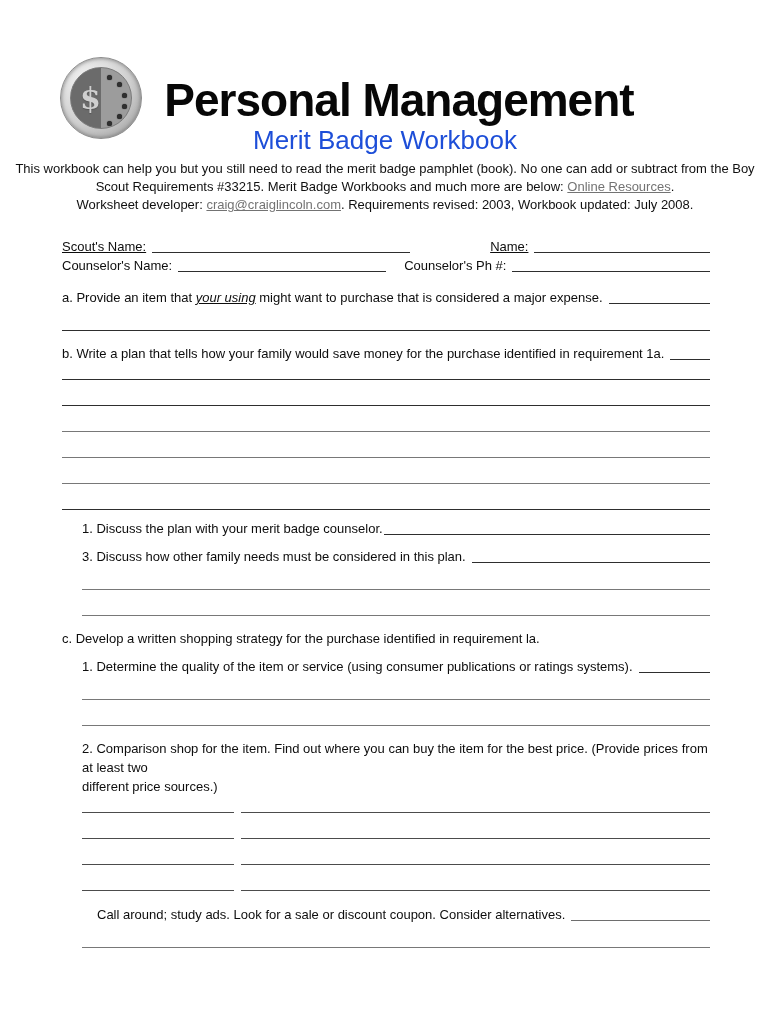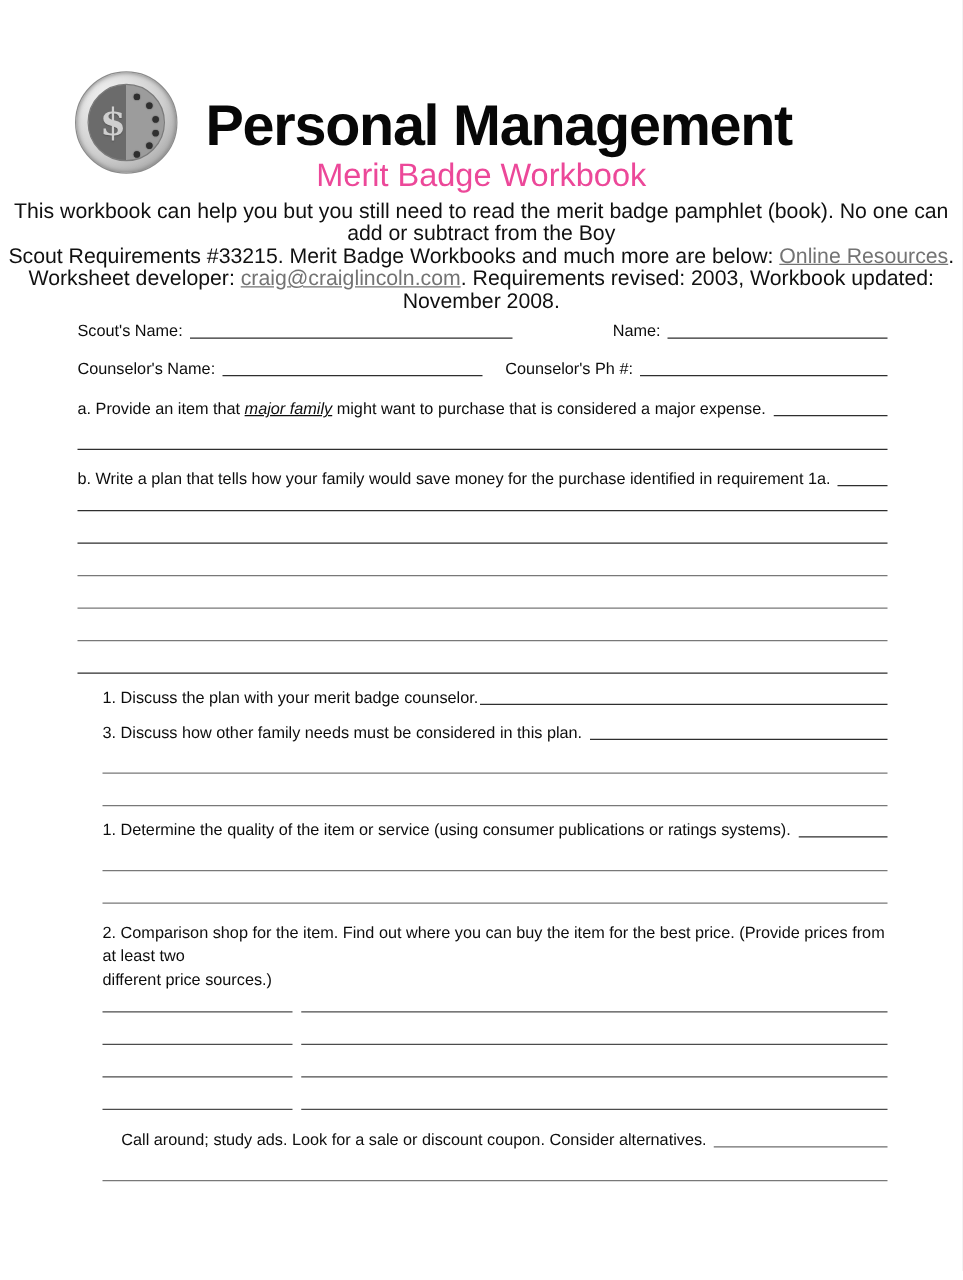--- a/index.html
+++ b/index.html
@@ -44,43 +44,43 @@
     padding-top:76px;
     text-align:center;
     font-size:46px; font-weight:bold; letter-spacing:-1px;
     line-height:1.05;
     transform:translateX(14px);
     color:#070707;
   }
   h2.subtitle {
     text-align:center;
     font-size:26px; font-weight:normal;
-    margin-top:1px; color:#ec4899;
+    margin-top:1px; color:#1d4ed8;
   }
   .intro {
     margin-top:4px;
     text-align:center;
-    font-size:17px; line-height:18px;
+    font-size:13px; line-height:18px;
     color:#101010;
   }
   a.doc-link { color:#737373; text-decoration:underline; cursor:pointer; }
 
   
   .frow { display:flex; align-items:flex-end; line-height:19px; }
   .fill {
     flex:1 1 auto;
     border-bottom:1.4px solid #2e2e2e;
     margin:0 0 3px 6px;
     height:1px;
   }
   .fill.gray { border-bottom-color:#6e6e6e; }
   .lbl { white-space:nowrap; }
 
-  .scout-row { margin-top:5px; }
-  .counselor-row { margin-top:11px; }
+  .scout-row { margin-top:23px;text-decoration:underline; }
+  .counselor-row { margin-top:0; }
   .w262 { flex:0 0 258px; }
   .w211 { flex:0 0 208px; }
   .gap85 { margin-left:80px; }
   .gap20 { margin-left:18px; }
 
   .sec-heading { margin-top:15px; font-weight:bold; }
 
   .req-row { margin-top:13px; }
   .em-underline { font-style:italic; text-decoration:underline; }
 
@@ -120,41 +120,41 @@
       <span class="coin-dot" style="left:36px; top:53px;"></span>
     </div>
   </div>
 
   <h1 class="title">Personal Management</h1>
   <h2 class="subtitle">Merit Badge Workbook</h2>
 
   <div class="intro">
     <span>This workbook can help you but you still need to read the merit badge pamphlet (book).  No one can add or subtract from the Boy</span><br>
     <span>Scout Requirements #33215.  Merit Badge Workbooks and much more are below: </span><a class="doc-link">Online Resources</a><span>.</span><br>
-    <span>Worksheet developer: </span><a class="doc-link">craig@craiglincoln.com</a><span>.  Requirements revised: 2003, Workbook updated: November 2008.</span>
+    <span>Worksheet developer: </span><a class="doc-link">craig@craiglincoln.com</a><span>.  Requirements revised: 2003, Workbook updated: July 2008.</span>
   </div>
 
   <div class="content">
 
     <div class="frow scout-row">
       <span class="lbl">Scout's Name:</span>
       <span class="fill w262"></span>
       <span class="lbl gap85">Name:</span>
       <span class="fill"></span>
     </div>
     <div class="frow counselor-row">
       <span class="lbl">Counselor's Name:</span>
       <span class="fill w211"></span>
       <span class="lbl gap20">Counselor's Ph #:</span>
       <span class="fill"></span>
     </div>
 
 
     <div class="frow req-row">
-      <span class="lbl"><span>a. Provide an item that </span><span class="em-underline">major family</span><span> might want to purchase that is considered a major expense.</span></span>
+      <span class="lbl"><span>a. Provide an item that </span><span class="em-underline">your using</span><span> might want to purchase that is considered a major expense.</span></span>
       <span class="fill"></span>
     </div>
     <div class="answer-line h24"></div>
 
     <div class="frow req-row">
       <span class="lbl">b. Write a plan that tells how your family would save money for the purchase identified in requirement 1a.</span>
       <span class="fill"></span>
     </div>
     <div>
       <div class="answer-line h17"></div>
@@ -169,20 +169,21 @@
       <span class="lbl">1. Discuss the plan with your merit badge counselor.</span>
       <span class="fill" style="margin-left:1px;"></span>
     </div>
     <div class="frow sub-row indent">
       <span class="lbl">3. Discuss how other family needs must be considered in this plan.</span>
       <span class="fill"></span>
     </div>
     <div class="answer-line h24 indent gray"></div>
     <div class="answer-line h26 indent gray"></div>
 
+    <div class="para">c. Develop a written shopping strategy for the purchase identified in requirement la.</div>
 
     <div class="frow sub-row indent">
       <span class="lbl">1. Determine the quality of the item or service (using consumer publications or ratings systems).</span>
       <span class="fill"></span>
     </div>
     <div class="answer-line h24 indent gray"></div>
     <div class="answer-line h26 indent gray"></div>
 
     <div class="para indent">
       <span>2. Comparison shop for the item.  Find out where you can buy the item for the best price.  (Provide prices from at least two</span><br>

